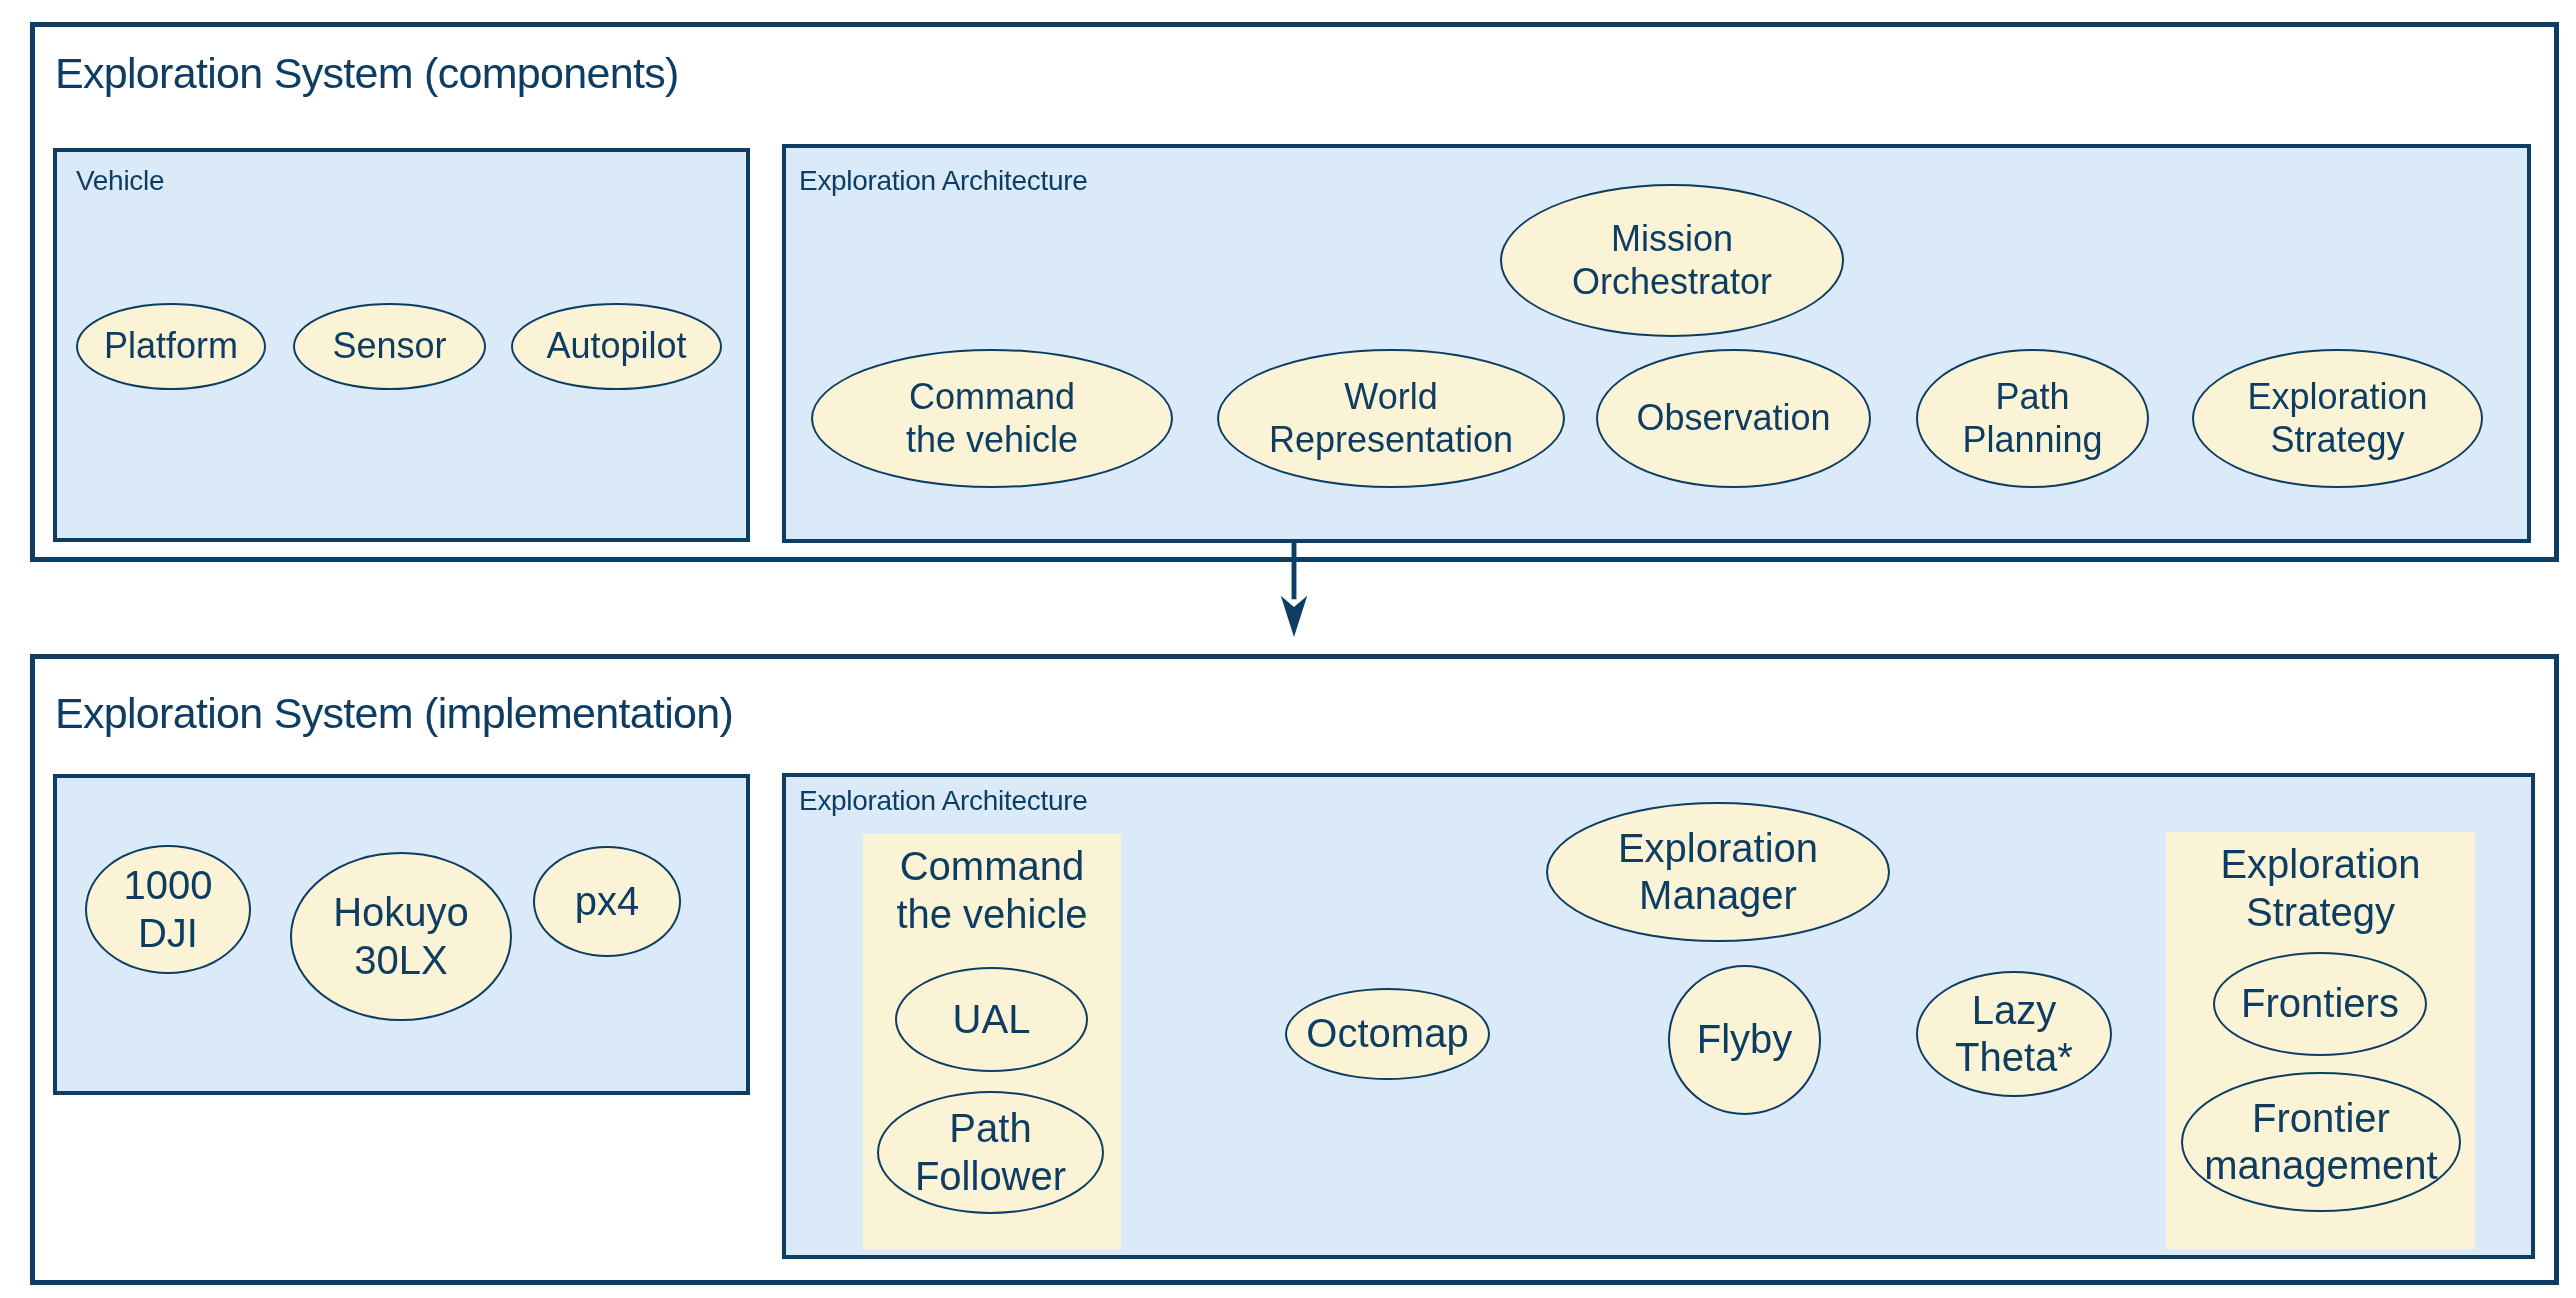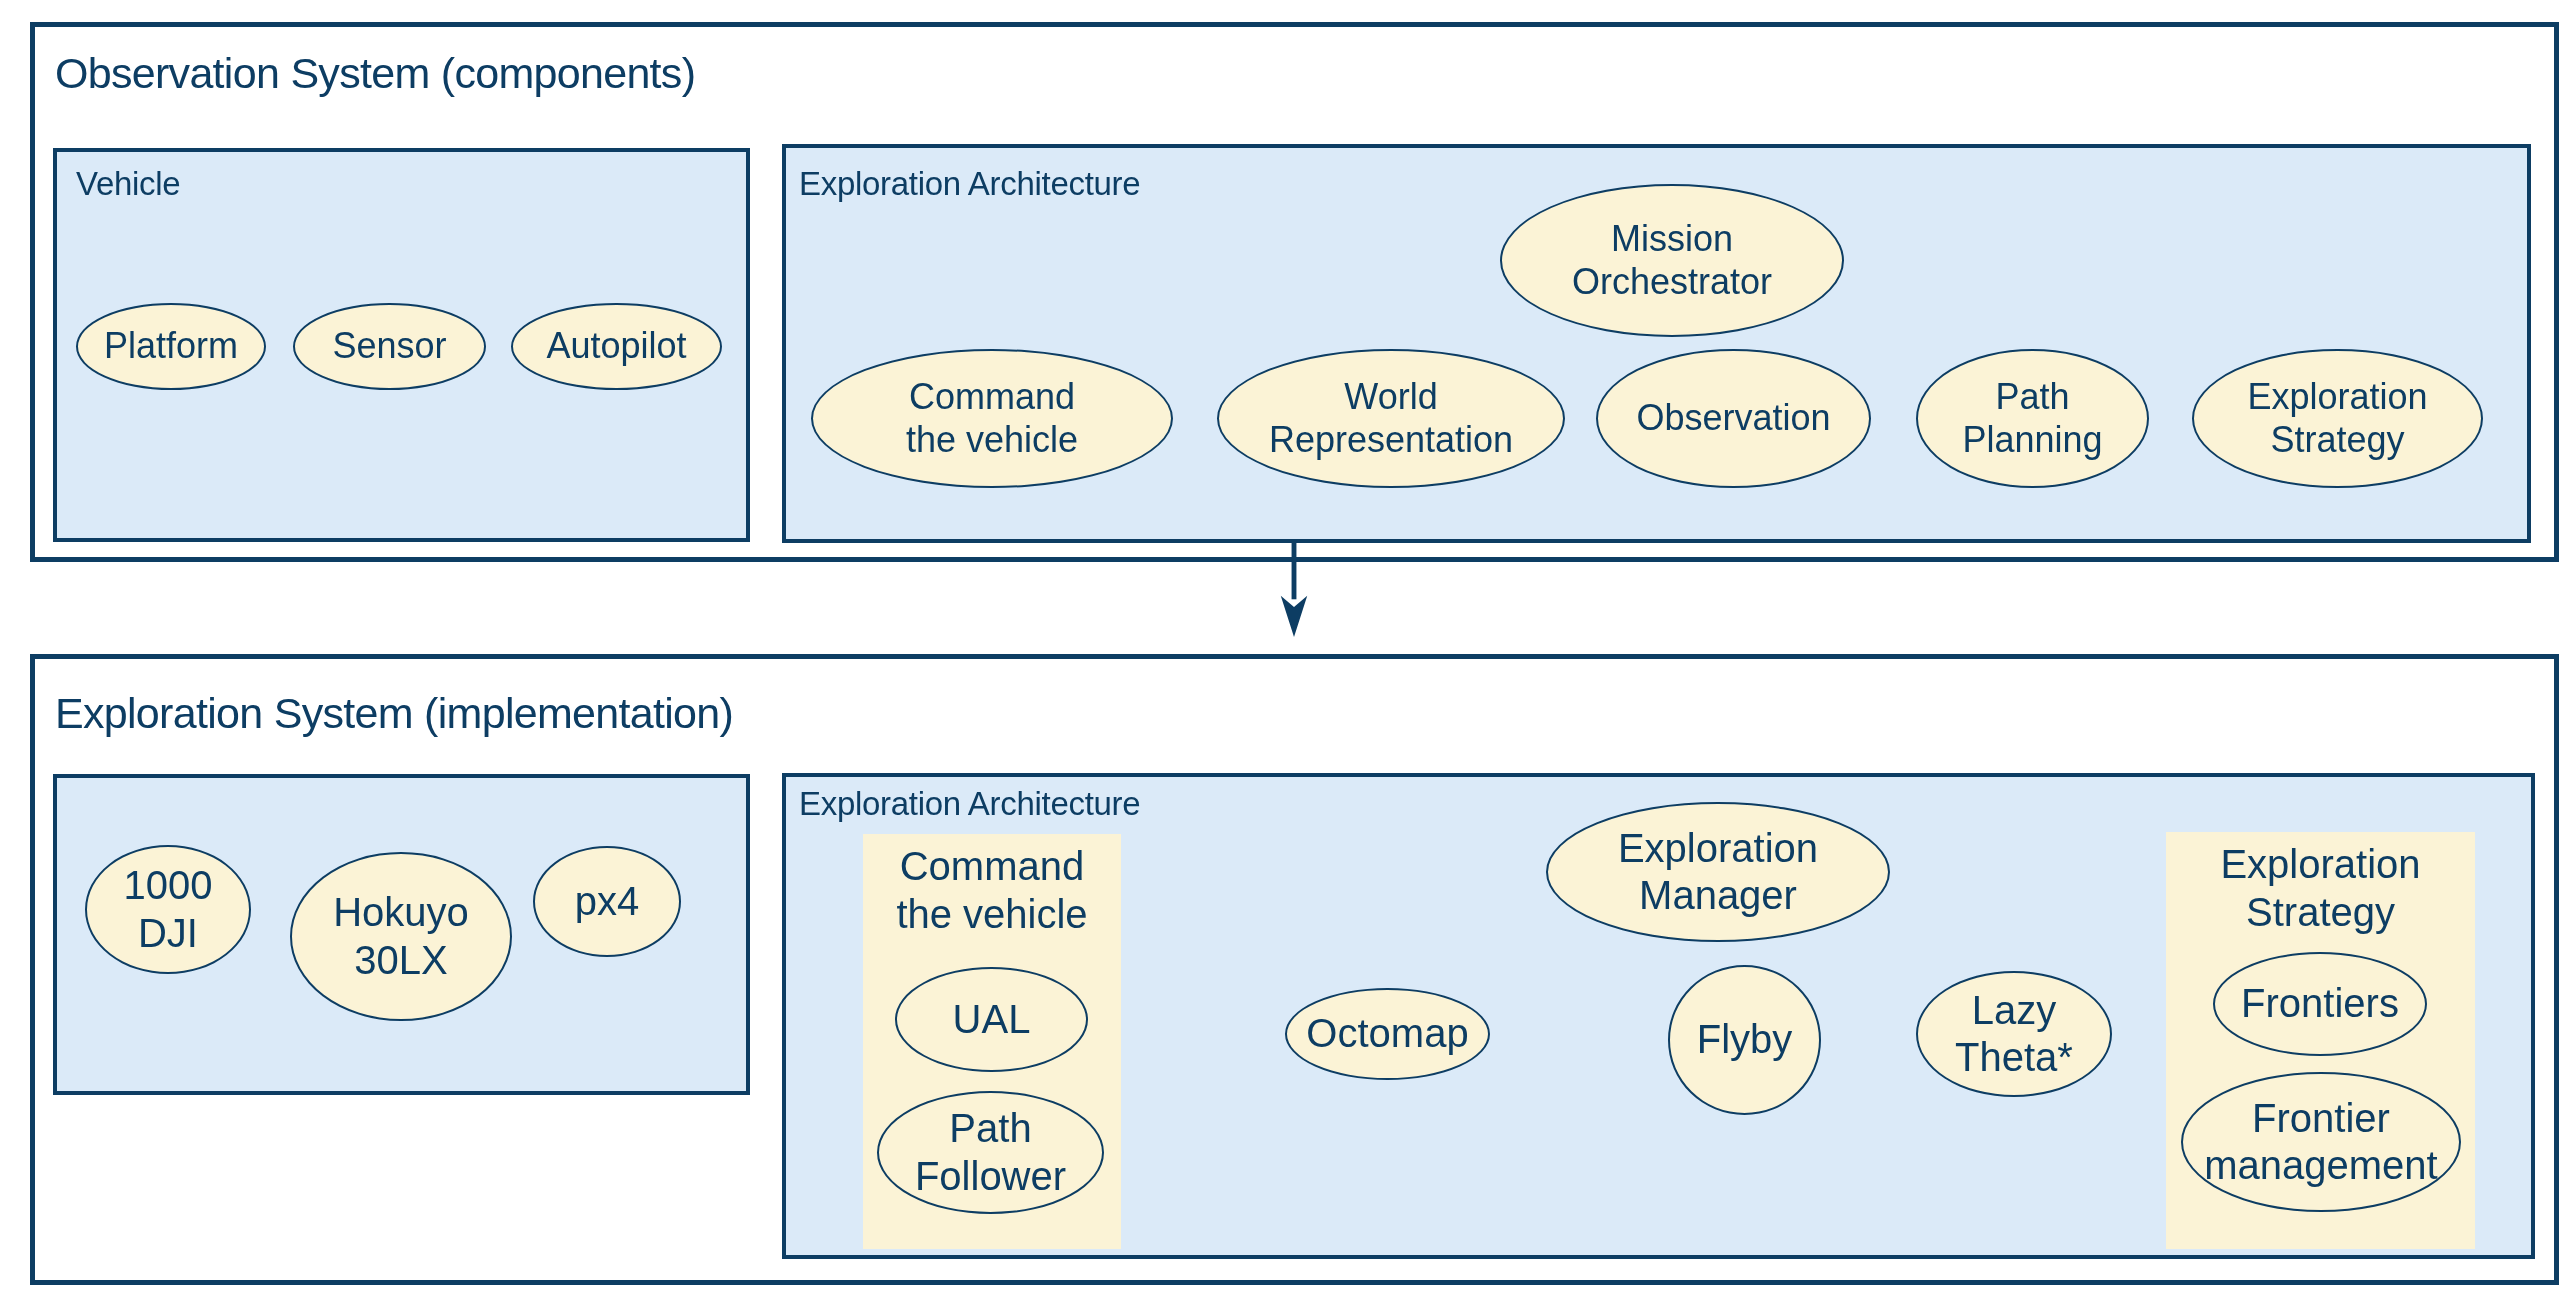--- a/index.html
+++ b/index.html
@@ -3,42 +3,42 @@
 <meta charset="utf-8">
 <style>
   html,body{margin:0;padding:0;background:#ffffff;}
   #page{
     position:relative;width:2576px;height:1298px;background:var(--bg,#fff);
     font-family:"Liberation Sans","DejaVu Sans",sans-serif;overflow:hidden;
   }
   .outer-box{position:absolute;border:5.5px solid var(--navy);background:#ffffff;box-sizing:border-box;}
   .sub-box{position:absolute;border:4.2px solid var(--navy);background:var(--lblue);box-sizing:border-box;}
   .title{position:absolute;color:var(--navy);font-size:43px;letter-spacing:-0.7px;white-space:pre;}
-  .box-label{position:absolute;color:var(--navy);font-size:33px;letter-spacing:-0.3px;white-space:pre;}
+  .box-label{position:absolute;color:var(--navy);font-size:28px;letter-spacing:-0.3px;white-space:pre;}
   .node{
     position:absolute;border:2.1px solid var(--navy);border-radius:50%;background:var(--cream);
     display:flex;align-items:center;justify-content:center;text-align:center;
     color:var(--navy);white-space:pre-line;line-height:1.18;box-sizing:border-box;
   }
   .fs-top{font-size:36px;}
   .fs-bot{font-size:40px;}
   .group{position:absolute;background:var(--cream);box-sizing:border-box;}
   .group-label{
     position:absolute;left:0;top:8.3px;width:100%;text-align:center;color:var(--navy);
     font-size:40px;white-space:pre-line;line-height:1.2;
   }
   .arrow-svg{position:absolute;}
 </style>
 </head>
 <body>
 
 <div id="page" style="--navy: #0d3d63; --lblue: #dbeaf8; --cream: #fbf3d6; --bg: #ffffff;">
 
   <div class="outer-box" style="left:30px;top:21.5px;width:2529px;height:540px;"></div>
-  <div class="title" style="left:55px;top:49px;">Observation System (components)</div>
+  <div class="title" style="left:55px;top:49px;">Exploration System (components)</div>
 
   <div class="sub-box" style="left:53px;top:148px;width:697px;height:394px;"></div>
   <div class="box-label" style="left:76px;top:165px;">Vehicle</div>
   <div class="node fs-top" style="left:76px;top:303px;width:190px;height:87px;">Platform</div>
   <div class="node fs-top" style="left:293px;top:303px;width:193px;height:87px;">Sensor</div>
   <div class="node fs-top" style="left:511px;top:303px;width:211px;height:87px;">Autopilot</div>
 
   <div class="sub-box" style="left:782px;top:144px;width:1749px;height:399px;"></div>
   <div class="box-label" style="left:799px;top:165px;">Exploration Architecture</div>
 

